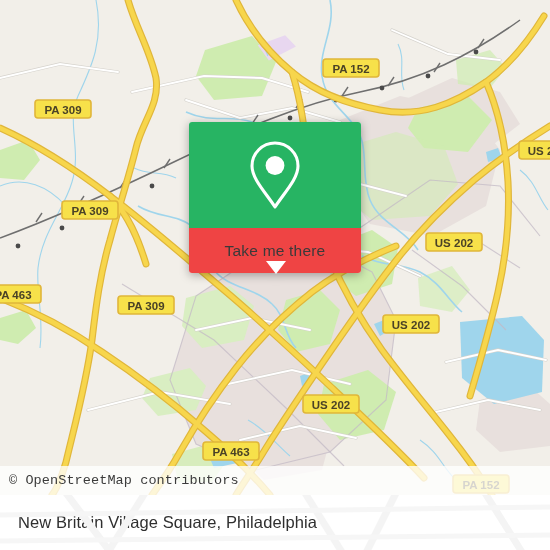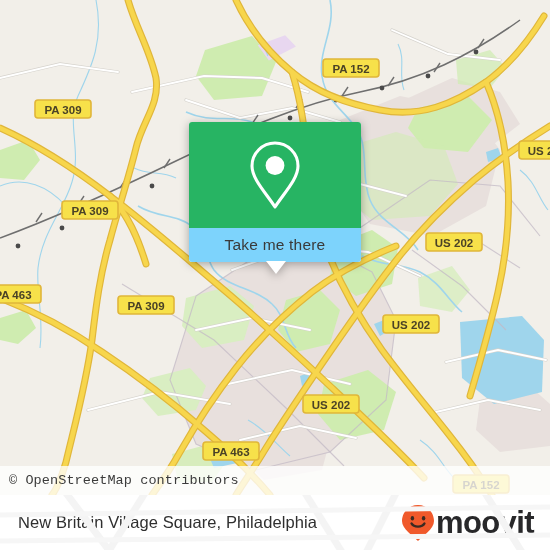--- a/index.html
+++ b/index.html
@@ -62,22 +62,22 @@
     background: #ffffff;
   }
   #popup-header {
     height: 106px;
     background: #27b463;
     display: flex;
     align-items: center;
     justify-content: center;
   }
   #popup-footer {
-    height: 34px;
-    background: #7dd3fc;
+    height: 45px;
+    background: #ef4444;
     display: flex;
     align-items: center;
     justify-content: center;
   }
   #popup-footer .cta {
     font-size: 15.5px;
     color: #3a3a3a;
     letter-spacing: 0.2px;
   }
   #popup-tail {
@@ -387,24 +387,15 @@
         <path d="M480,-10 L530,70"></path>
       </g>
       <g stroke="#f6f6f6" stroke-width="5" fill="none">
         <path d="M0,20 L550,12"></path>
         <path d="M0,46 L550,40"></path>
       </g>
     </svg>
 
     <span id="footer-title">New Britain Village Square, Philadelphia</span>
 
-    <div id="brand-logo">
-      <svg width="34" height="38" viewBox="0 0 34 38">
-        <path d="M17 1 C8.2 1 1 8.2 1 17 C1 25.2 12 31.5 17 37 C22 31.5 33 25.2 33 17 C33 8.2 25.8 1 17 1 Z" fill="#f0592b"></path>
-        <ellipse cx="11.4" cy="14.2" rx="1.7" ry="2.3" fill="#3a2a22"></ellipse>
-        <ellipse cx="22.6" cy="14.2" rx="1.7" ry="2.3" fill="#3a2a22"></ellipse>
-        <path d="M10.5 19.4 C12.8 23.6 21.2 23.6 23.5 19.4" fill="none" stroke="#3a2a22" stroke-width="2.3" stroke-linecap="round"></path>
-      </svg>
-      <span id="brand-wordmark">moovit</span>
-    </div>
   </div>
 
 </div>
 
 </body></html>

